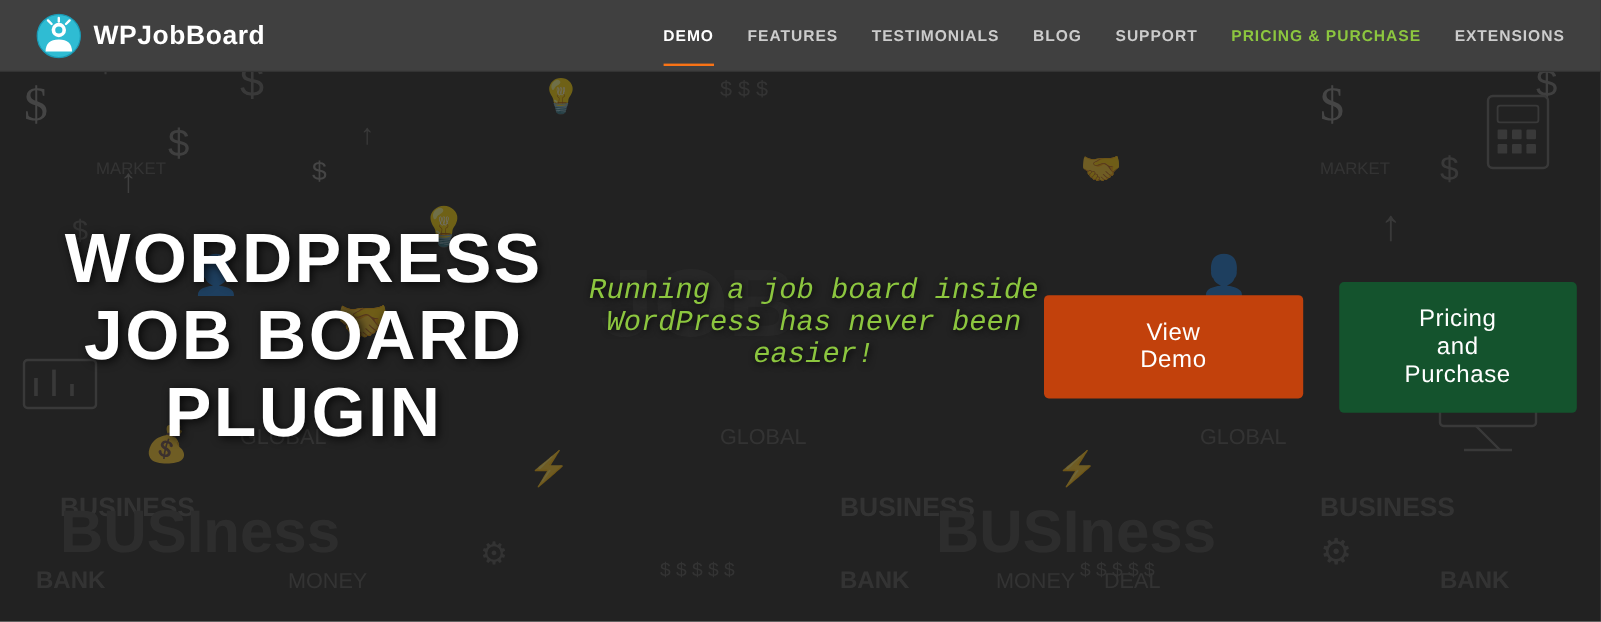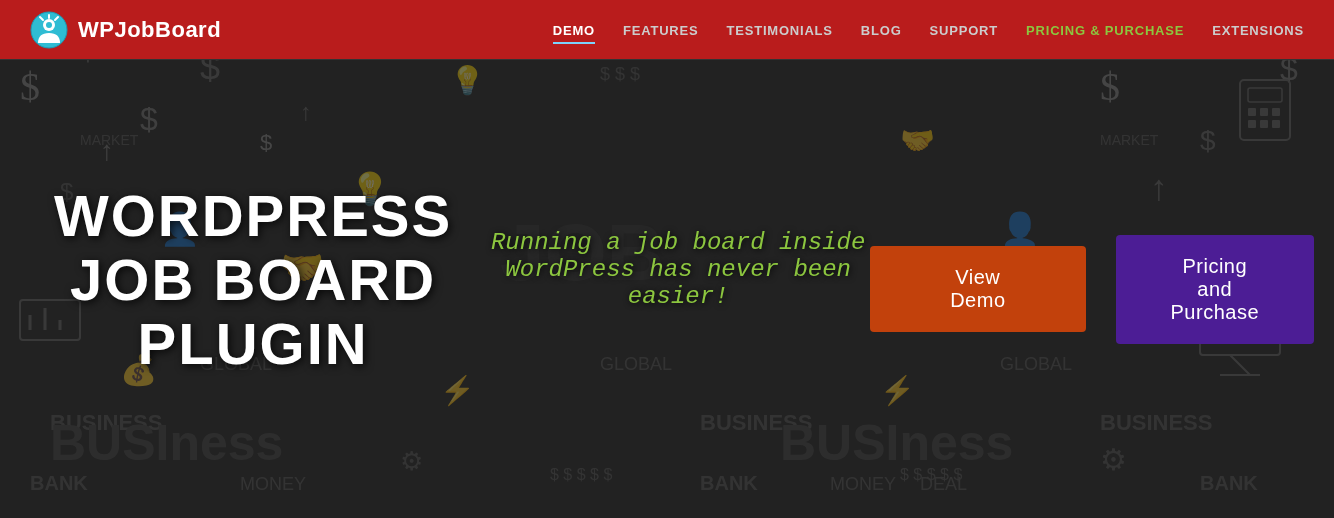--- a/index.html
+++ b/index.html
@@ -30,21 +30,21 @@
     .bg-canvas svg {
       width: 100%; height: 100%;
       opacity: 0.35;
     }
 
     
     .navbar {
       position: relative;
       z-index: 10;
       width: 100%;
-      background-color: #b91c1c;
+      background-color: #404040;
       display: flex;
       align-items: center;
       justify-content: space-between;
       padding: 0 30px;
       height: 60px;
       border-bottom: 1px solid #333;
     }
 
     .logo-area {
       display: flex;
@@ -75,22 +75,22 @@
       text-decoration: none;
       font-size: 13px;
       font-weight: 700;
       letter-spacing: 0.8px;
       text-transform: uppercase;
       color: #cccccc;
     }
 
     .nav-links li.active a {
       color: #ffffff;
-      border-bottom: 2px solid #7dd3fc;
-      padding-bottom: 4px;
+      border-bottom: 2px solid #f97316;
+      padding-bottom: 16px;
     }
 
     .nav-links li.highlight a {
       color: #8cc63f;
     }
 
     
     .hero {
       position: relative;
       z-index: 5;
@@ -137,21 +137,21 @@
       font-weight: 400;
       padding: 20px 80px;
       border: none;
       cursor: pointer;
       border-radius: 4px;
       text-decoration: none;
       letter-spacing: 0.5px;
     }
 
     .btn-pricing {
-      background-color: #4c1d95;
+      background-color: #14532d;
       color: #ffffff;
       font-size: 20px;
       font-weight: 400;
       padding: 20px 55px;
       border: none;
       cursor: pointer;
       border-radius: 4px;
       text-decoration: none;
       letter-spacing: 0.5px;
     }

